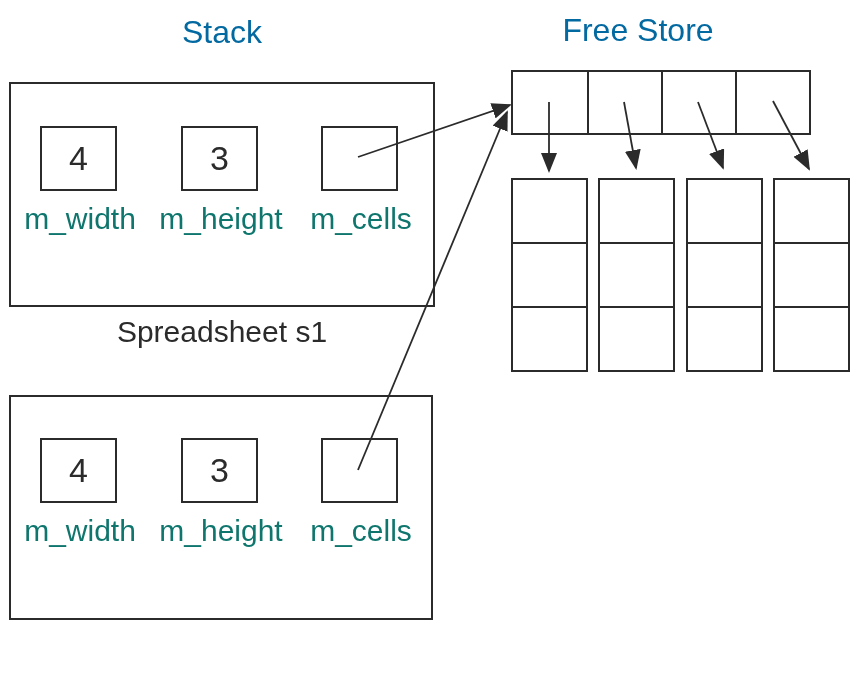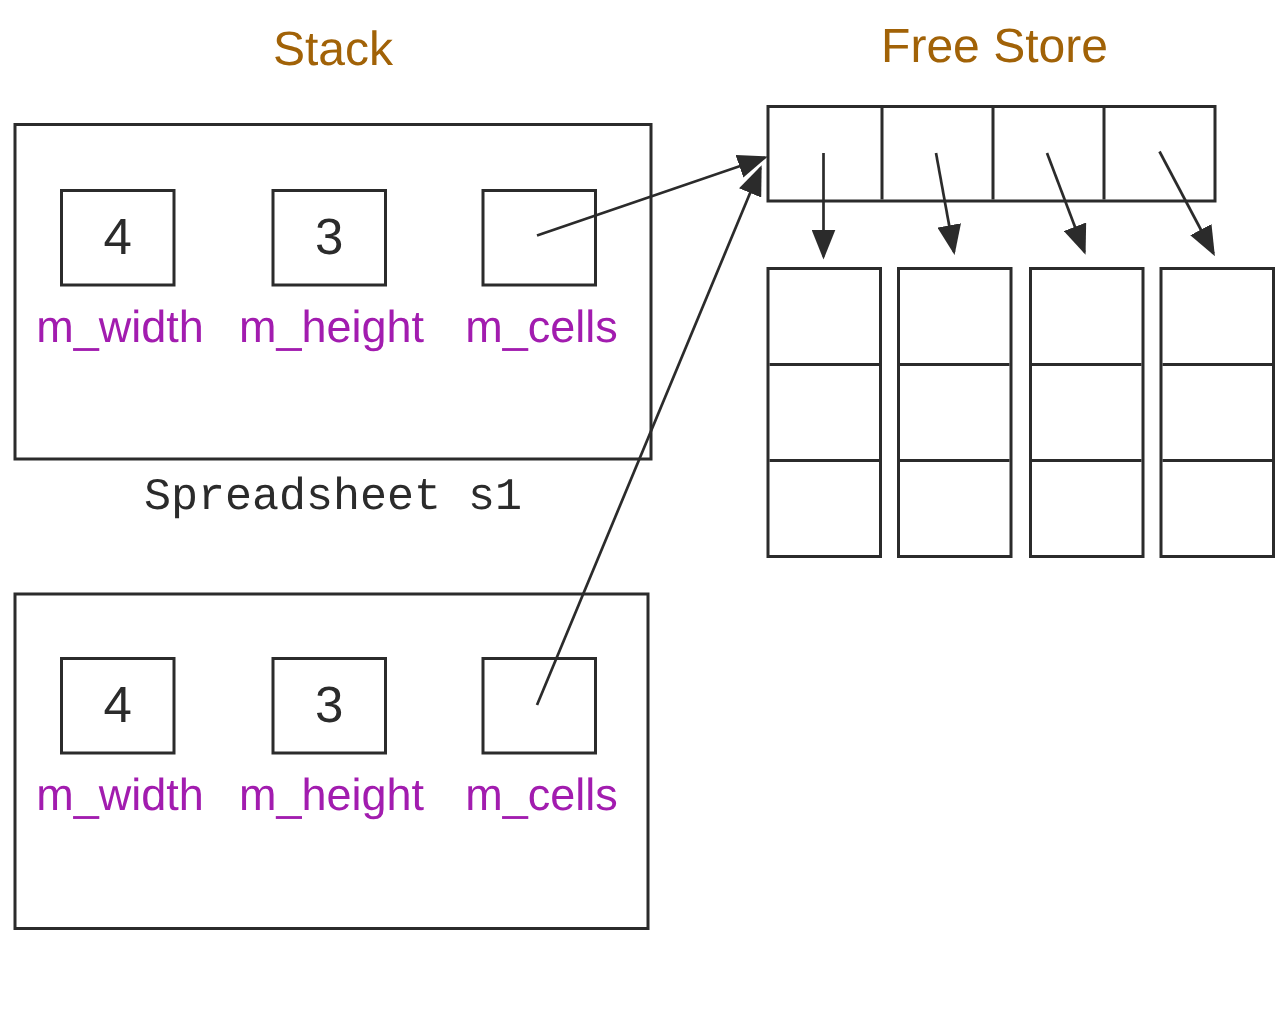--- a/index.html
+++ b/index.html
@@ -13,21 +13,21 @@
     height: 685px;
     background: #ffffff;
     font-family: "Liberation Sans", sans-serif;
     color: #262626;
     overflow: hidden;
   }
   .region-title {
     position: absolute;
     font-size: 32px;
     line-height: 1;
-    color: #a16207;
+    color: #0369a1;
     transform: translateX(-50%);
     white-space: nowrap;
   }
   .obj-box {
     position: absolute;
     border: 2px solid #2b2b2b;
     box-sizing: border-box;
     background: #ffffff;
   }
   .field-box {
@@ -40,32 +40,31 @@
     align-items: center;
     justify-content: center;
     font-size: 34px;
     color: #2b2b2b;
     background: #ffffff;
   }
   .field-label {
     position: absolute;
     font-size: 30px;
     line-height: 1;
-    color: #a21caf;
+    color: #0f766e;
     transform: translateX(-50%);
     white-space: nowrap;
   }
   .obj-caption {
     position: absolute;
     font-size: 30px;
     line-height: 1;
     color: #2b2b2b;
     transform: translateX(-50%);
     white-space: nowrap;
-    font-family: Liberation Mono, monospace;
   }
   .fs-row {
     position: absolute;
     left: 511px;
     top: 70px;
     display: flex;
     border: 2px solid #2b2b2b;
     box-sizing: border-box;
     background: #ffffff;
   }
@@ -95,21 +94,21 @@
     height: 685px;
     pointer-events: none;
   }
 </style>
 </head>
 <body>
 
 <div class="canvas">
 
   <div class="region-title" style="left:222px; top:16px;">Stack</div>
-  <div class="region-title" style="left:663px; top:14px;text-align:center;">Free Store</div>
+  <div class="region-title" style="left:638px; top:14px;text-align:center;">Free Store</div>
 
   <div class="obj-box" style="left:9px; top:82px; width:426px; height:225px;">
     <div class="field-box" style="left:29px; top:42px;">
       <span>4</span>
     </div>
     <div class="field-box" style="left:170px; top:42px;">
       <span>3</span>
     </div>
     <div class="field-box" style="left:310px; top:42px;">
       <span></span>

